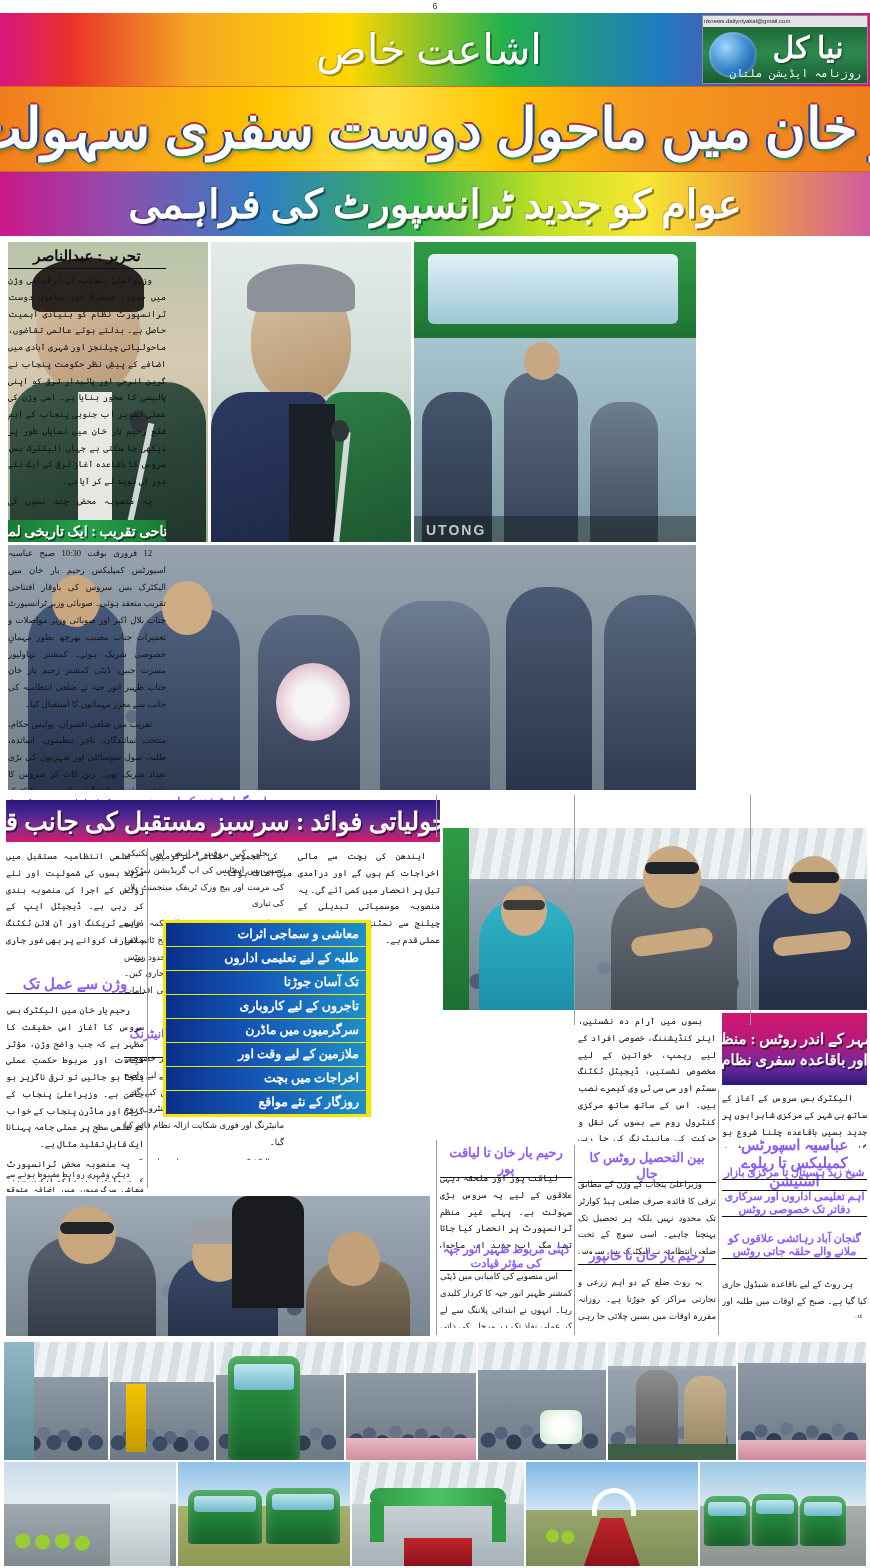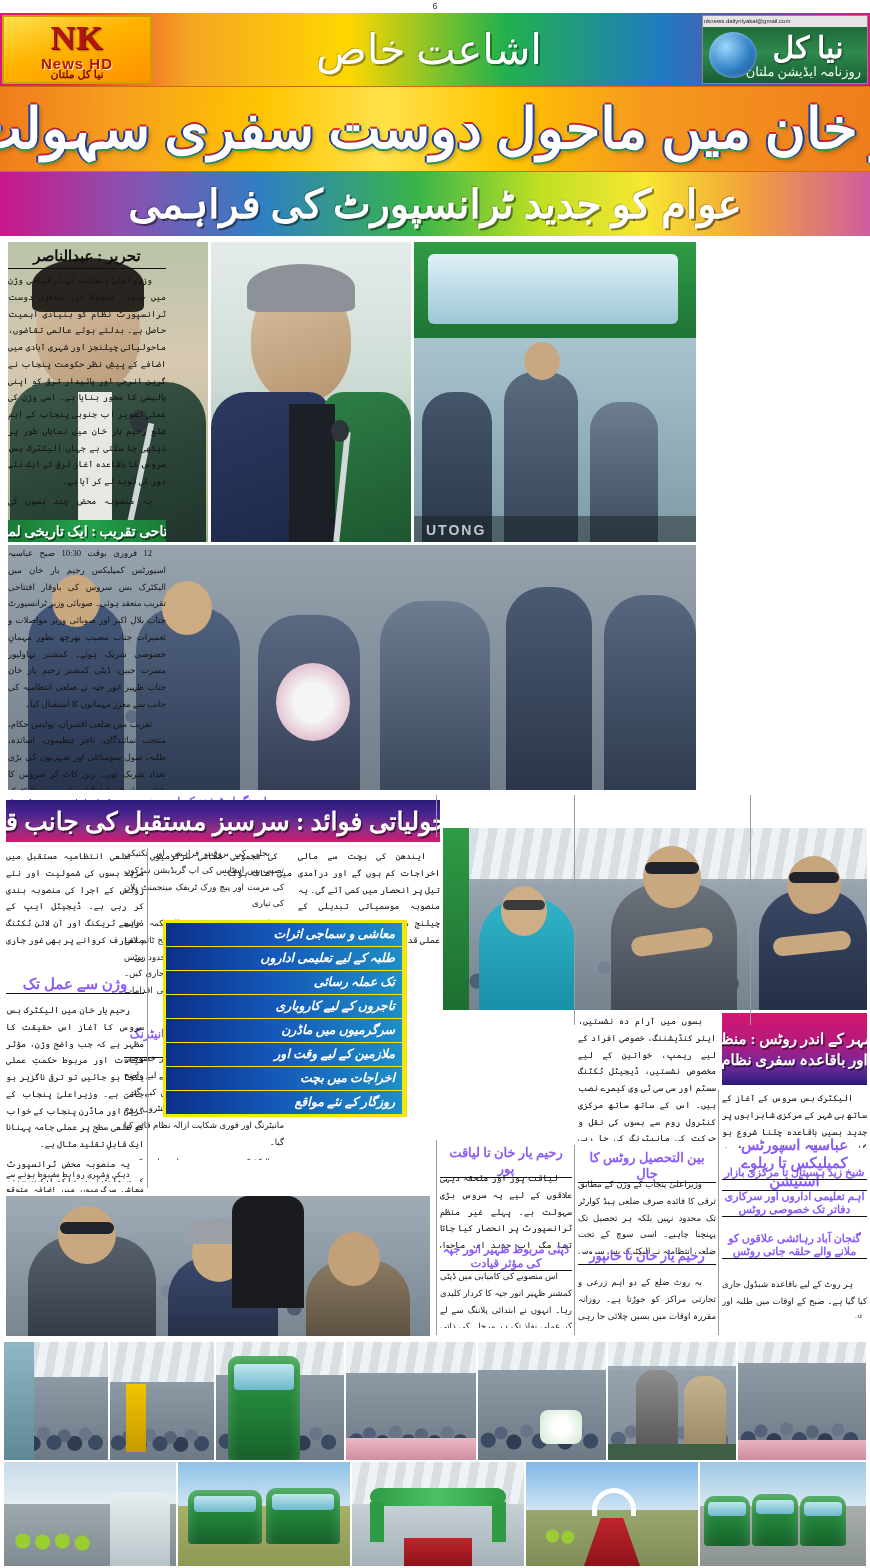--- a/index.html
+++ b/index.html
@@ -73,22 +73,23 @@
     border-radius:50%;
     background:radial-gradient(circle at 35% 32%, #9fd7ff 0%, #2f7fc4 55%, #114a78 100%);
     box-shadow:0 0 4px rgba(255,255,255,.5) inset;
   }
   .paper-flag .pname{
     position:absolute; right:4px; top:14px; width:110px; text-align:center;
     direction:rtl; font-size:30px; font-weight:bold; color:#ffffff;
     text-shadow:1px 1px 2px rgba(0,0,0,.6);
   }
   .paper-flag .pedition{
-    position:absolute; right:6px; bottom:3px; direction:rtl; font-size:13px;
+    position:absolute; right:6px; bottom:3px; direction:rtl; font-size:11px;
     color:#eafff1;
+    font-family:Liberation Mono, monospace;
   }
 
   
   .banner1{
     position:absolute; left:0; top:86px; width:870px; height:86px;
     background:linear-gradient(92deg,#f07c1c 0%, #f6a01f 14%, #ffc400 30%,
       #ffe24a 44%, #ffc400 58%, #f6991f 74%, #ef7d1d 100%);
     display:flex; align-items:center; justify-content:center; overflow:hidden;
     border-top:1px solid #d06a12; border-bottom:1px solid #d06a12;
   }
@@ -201,25 +202,20 @@
 </style>
 </head>
 <body>
 
 <div class="page-num-strip">
   <span>6</span>
 </div>
 
 <div class="masthead">
 
-  <div class="nk-logo">
-    <div class="nk-big">NK</div>
-    <div class="nk-sub">News  HD</div>
-    <div class="nk-urdu">نیا کل ملتان</div>
-  </div>
 
   <div class="masthead-title">
     <span>اشاعت خاص</span>
   </div>
 
   <div class="paper-flag">
     <div class="cpne">nknews.dailyniyakal@gmail.com</div>
     <div class="globe"></div>
     <div class="pname">نیا کل</div>
     <div class="pedition">روزنامہ  ایڈیشن  ملتان</div>
@@ -337,24 +333,24 @@
 
 <div class="col-text" style="left:6px; top:1002px; width:138px; height:180px;">
   <p>رحیم یار خان میں الیکٹرک بس سروس کا آغاز اس حقیقت کا مظہر ہے کہ جب واضح وژن، مؤثر قیادت اور مربوط حکمتِ عملی یکجا ہو جائیں تو ترقی ناگزیر ہو جاتی ہے۔ وزیراعلیٰ پنجاب کے گرین اور ماڈرن پنجاب کے خواب کو ضلعی سطح پر عملی جامہ پہنانا ایک قابلِ تقلید مثال ہے۔</p>
   <p>یہ منصوبہ محض ٹرانسپورٹ کی سہولت نہیں بلکہ ایک سرسبز، خوشحال اور جدید رحیم یار خان کی بنیاد ہے۔ ایک ایسا ضلع جو ترقی کے نئے دور میں باوقار انداز سے داخل ہو چکا ہے۔</p>
 </div>
 
 <div class="col-text" style="left:6px; top:1168px; width:138px; height:24px; font-size:7.6px;">
   <p>دیکی وشہری روابط مضبوط ہونے سے معاشی سرگرمیوں میں اضافہ متوقع ہے۔</p>
 </div>
 
-<div class="bluelist" style="left:163px; top:920px; width:244px;font-style:italic;">
+<div class="bluelist" style="left:163px; top:920px; width:208px;">
   <div class="bl-item">معاشی و سماجی اثرات</div>
   <div class="bl-item">طلبہ کے لیے تعلیمی اداروں</div>
-  <div class="bl-item">تک عملہ رسائی</div>
+  <div class="bl-item">تک آسان جوڑتا</div>
   <div class="bl-item">تاجروں کے لیے کاروباری</div>
   <div class="bl-item">سرگرمیوں میں ماڈرن</div>
   <div class="bl-item">ملازمین کے لیے وقت اور</div>
   <div class="bl-item">اخراجات میں بچت</div>
   <div class="bl-item">روزگار کے نئے مواقع</div>
 </div>
 
 <div class="photo" style="left:443px; top:828px; width:424px; height:182px;">
   <div class="ph-inner" style="background:linear-gradient(180deg,#dfe8ec 0%,#c3d2d8 40%,#95a7b0 100%);"></div>
   <div class="tent" style="height:30%;"></div>

